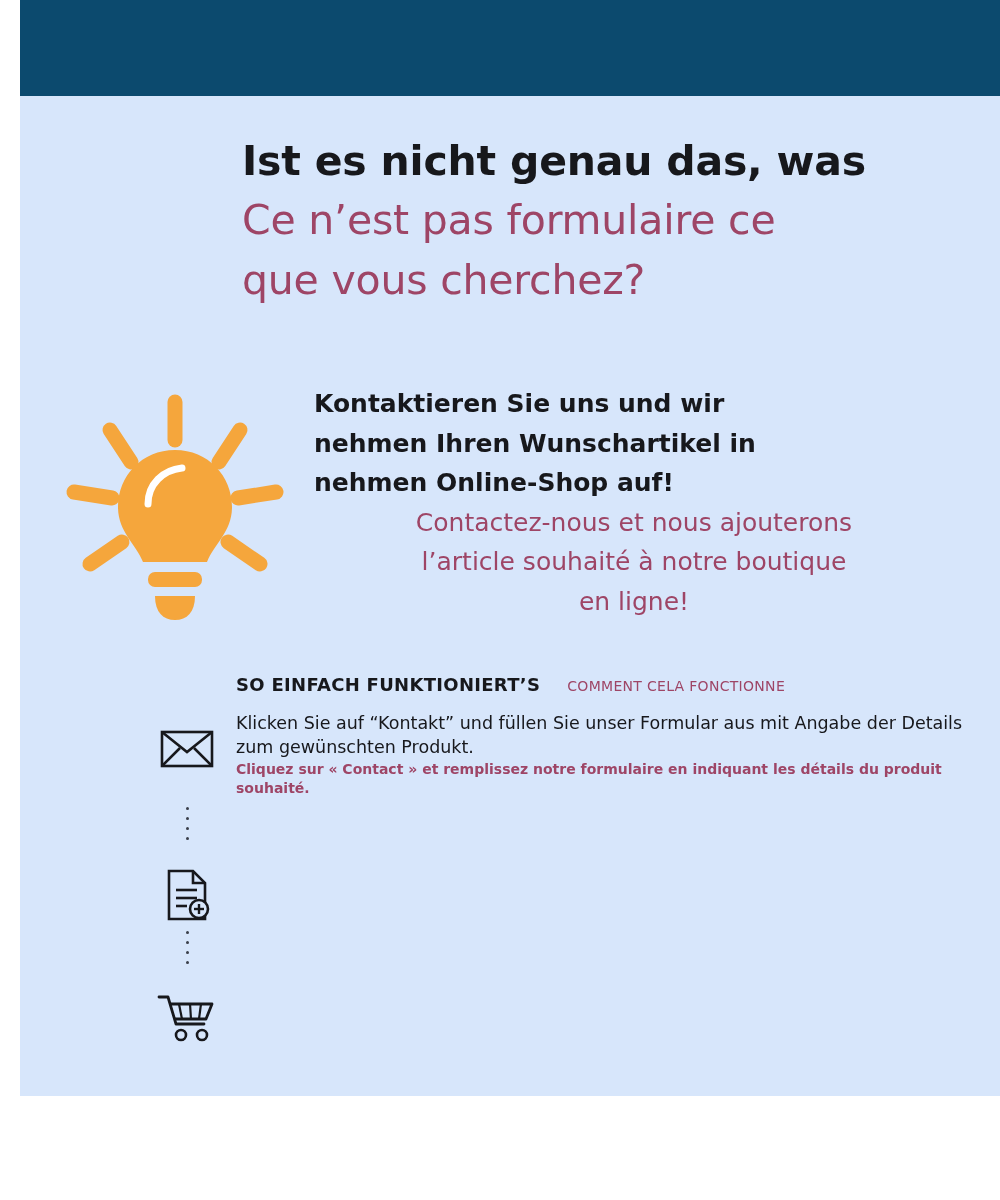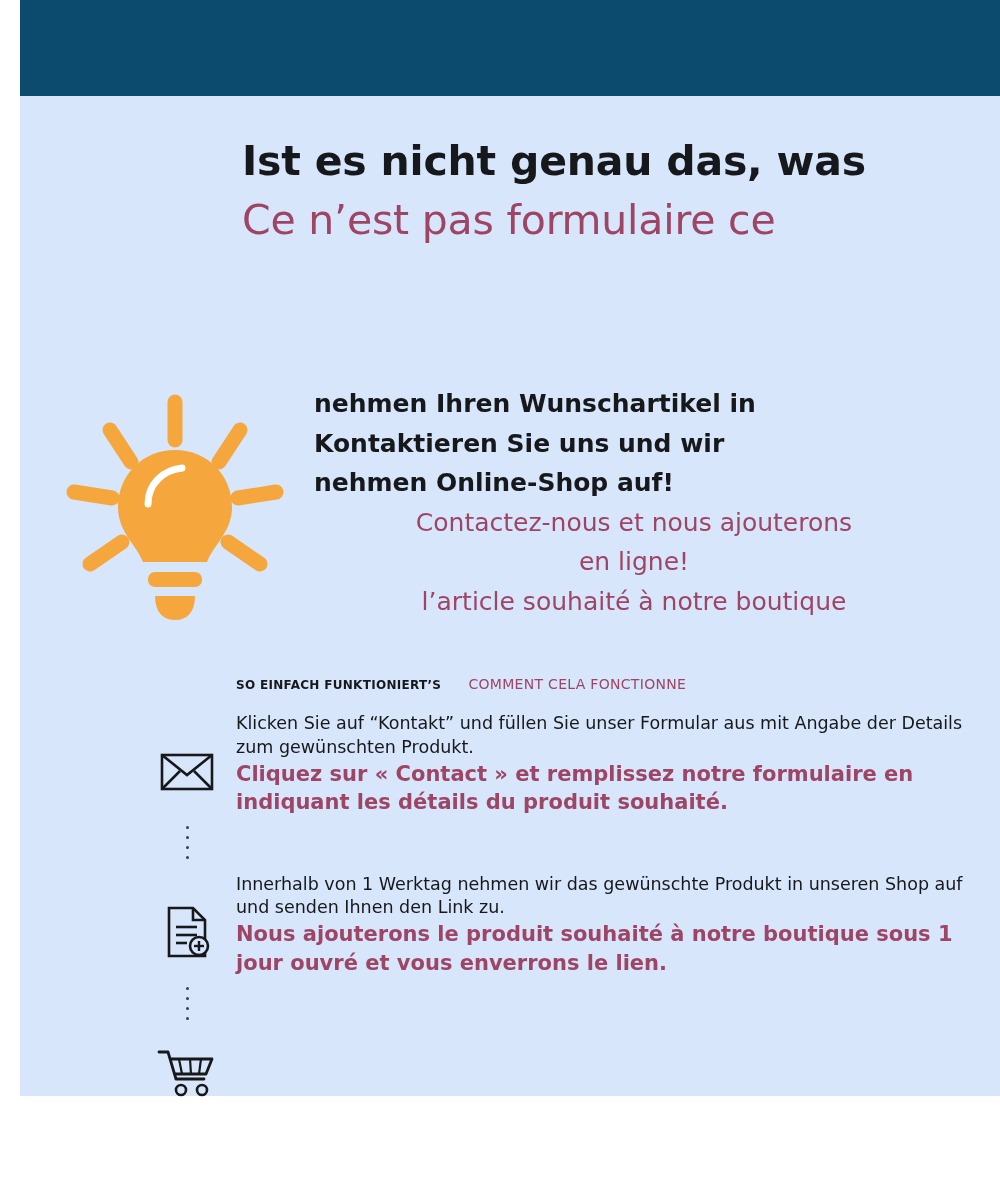--- a/index.html
+++ b/index.html
@@ -83,62 +83,62 @@
     text-align: center;
   }
   
   .howto-labels {
     position: absolute;
     left: 216px;
     top: 578px;
     white-space: nowrap;
   }
   .howto-de {
-    font-size: 12px;
+    font-size: 18px;
     font-weight: bold;
     color: #17181c;
     letter-spacing: 0.3px;
   }
   .howto-fr {
     font-size: 14px;
     font-weight: normal;
     color: #9e4566;
     letter-spacing: 0.3px;
     margin-left: 22px;
   }
   .steps {
     position: absolute;
     left: 118px;
     top: 612px;
     width: 830px;
   }
   .step {
     position: relative;
     display: flex;
-    align-items: center;
+    align-items: flex-start;
   }
   .step-icon {
     width: 98px;
     flex: 0 0 98px;
     display: flex;
     justify-content: center;
     padding-top: 18px;
   }
   .step-text {
     flex: 1 1 auto;
     padding-top: 4px;
   }
   .step-de {
     font-size: 17.5px;
     line-height: 1.36;
     color: #17181c;
     margin: 0;
   }
   .step-fr {
-    font-size: 21px;
+    font-size: 14px;
     line-height: 1.36;
     font-weight: bold;
     color: #9e4566;
     margin: 0;
   }
   .dots {
     height: 52px;
     width: 98px;
     display: flex;
     flex-direction: column;
@@ -156,20 +156,21 @@
 </style>
 </head>
 <body>
 
 <div class="page">
   <div class="banner">
 
     <div class="headline-wrap">
       <div class="headline-de">Ist es nicht genau das, was</div>
       <div class="headline-fr">Ce n’est pas formulaire ce</div>
+      <div class="headline-fr">que vous cherchez?</div>
     </div>
 
     <div class="bulb">
       <svg width="230" height="250" viewBox="0 0 230 250" xmlns="http://www.w3.org/2000/svg">
         <g fill="none" stroke="#f5a63c" stroke-width="15" stroke-linecap="round">
           <line x1="115" y1="10" x2="115" y2="48"></line>
           <line x1="50" y1="38" x2="71" y2="70"></line>
           <line x1="180" y1="38" x2="159" y2="70"></line>
           <line x1="14" y1="100" x2="52" y2="106"></line>
           <line x1="216" y1="100" x2="178" y2="106"></line>
@@ -177,26 +178,26 @@
           <line x1="200" y1="172" x2="168" y2="150"></line>
         </g>
         <path d="M115 58 C 82 58 58 84 58 115 C 58 140 76 152 83 170 L 147 170 C 154 152 172 140 172 115 C 172 84 148 58 115 58 Z" fill="#f5a63c"></path>
         <path d="M88 112 C 88 92 103 78 122 76" fill="none" stroke="#ffffff" stroke-width="7" stroke-linecap="round"></path>
         <rect x="88" y="180" width="54" height="15" rx="7" fill="#f5a63c"></rect>
         <path d="M95 204 L135 204 C135 220 127 228 115 228 C103 228 95 220 95 204 Z" fill="#f5a63c"></path>
       </svg>
     </div>
 
     <div class="sub-wrap">
+      <div class="sub-de">Kontaktieren Sie uns und wir</div>
       <div class="sub-de">nehmen Ihren Wunschartikel in</div>
-      <div class="sub-de">Kontaktieren Sie uns und wir</div>
       <div class="sub-de">nehmen Online-Shop auf!</div>
       <div class="sub-fr">Contactez-nous et nous ajouterons</div>
+      <div class="sub-fr">l’article souhaité à notre boutique</div>
       <div class="sub-fr">en ligne!</div>
-      <div class="sub-fr">l’article souhaité à notre boutique</div>
     </div>
 
     <div class="howto-labels">
       <span class="howto-de">SO EINFACH FUNKTIONIERT’S</span>
       <span class="howto-fr">COMMENT CELA FONCTIONNE</span>
     </div>
 
     <div class="steps">
 
       <div class="step">
@@ -228,24 +229,20 @@
             <path d="M8 3 H32 L44 15 V51 H8 Z" fill="none" stroke="#17181c" stroke-width="2.6"></path>
             <path d="M32 3 V15 H44" fill="none" stroke="#17181c" stroke-width="2.6"></path>
             <line x1="15" y1="22" x2="36" y2="22" stroke="#17181c" stroke-width="2.6"></line>
             <line x1="15" y1="30" x2="36" y2="30" stroke="#17181c" stroke-width="2.6"></line>
             <line x1="15" y1="38" x2="26" y2="38" stroke="#17181c" stroke-width="2.6"></line>
             <circle cx="38" cy="41" r="9" fill="#d7e6fb" stroke="#17181c" stroke-width="2.6"></circle>
             <line x1="38" y1="36" x2="38" y2="46" stroke="#17181c" stroke-width="2.4"></line>
             <line x1="33" y1="41" x2="43" y2="41" stroke="#17181c" stroke-width="2.4"></line>
           </svg>
         </div>
-        <div class="step-text">
-          <p class="step-de">Innerhalb von 1 Werktag nehmen wir das gewünschte Produkt in unseren Shop auf und senden Ihnen den Link zu.</p>
-          <p class="step-fr">Nous ajouterons le produit souhaité à notre boutique sous 1 jour ouvré et vous enverrons le lien.</p>
-        </div>
       </div>
 
       <div class="step">
         <div class="dots">
           <span></span>
             <span></span>
             <span></span>
             <span></span>
         </div>
       </div>

